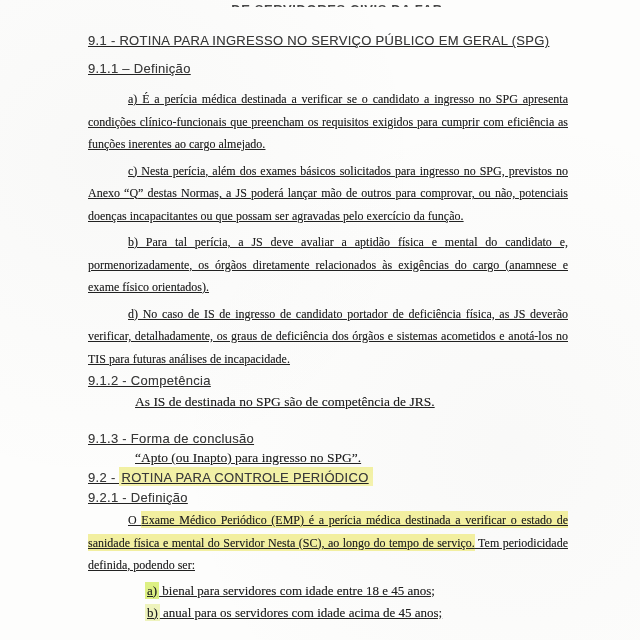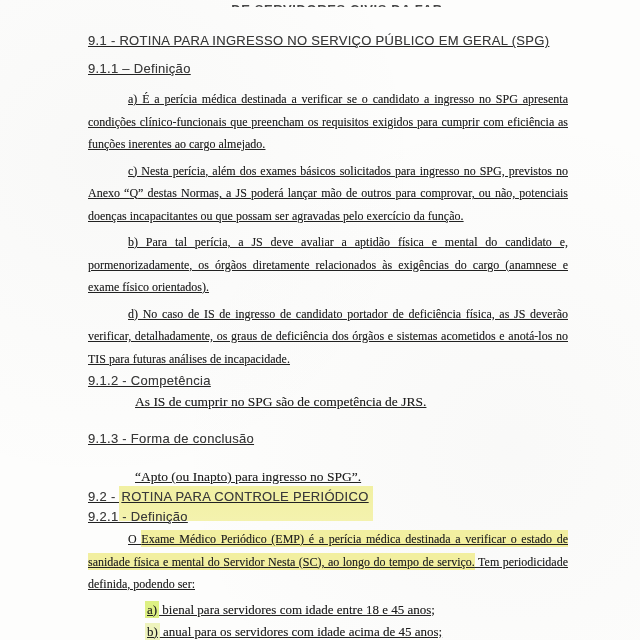--- a/index.html
+++ b/index.html
@@ -74,38 +74,38 @@
   .para.first { margin-top: 11px; }
   .para.emp   { margin-top: 3px; }
   .sub {
     font-size: 13.5px;
     line-height: 22px;
     margin-left: 47px;
     margin-top: 2px;
     color: #1f1f1f;
     text-shadow: 0 0 0.45px rgba(30,30,30,0.4);
   }
-  .sub.quote { margin-top: 19px; }
+  .sub.quote { margin-top: 0; }
   .list-item {
     font-size: 13px;
     line-height: 22px;
     margin-left: 57px;
     color: #1f1f1f;
     text-shadow: 0 0 0.45px rgba(30,30,30,0.4);
   }
   .list-item.first { margin-top: 3px; }
   .u { text-decoration: underline; }
   
   .hl-yellow {
     background: #f2efa0;
     padding: 2px 0 1px 0;
   }
   .hl-title {
     background: linear-gradient(#f1f0a2, #f4f2ae);
-    padding: 3px 4px 17px 2px;
+    padding: 3px 4px 1px 2px;
   }
   .hl-marker-a {
     background: #ddf083;
     padding: 1px 2px;
   }
   .hl-marker-b {
     background: #eef3bd;
     padding: 1px 2px;
   }
 </style>
@@ -127,21 +127,21 @@
     <p class="para first">a) É a perícia médica destinada a verificar se o candidato a ingresso no SPG apresenta condições clínico-funcionais que preencham os requisitos exigidos para cumprir com eficiência as funções inerentes ao cargo almejado.</p>
 
     <p class="para"><span>c) Nesta perícia, além dos exames básicos solicitados para ingresso no SPG, previstos no Anexo “</span><span class="u">Q</span><span>” destas Normas, a JS poderá lançar mão de outros para comprovar, ou não, potenciais doenças incapacitantes ou que possam ser agravadas pelo exercício da função.</span></p>
 
     <p class="para">b) Para tal perícia, a JS deve avaliar a aptidão física e mental do candidato e, pormenorizadamente, os órgãos diretamente relacionados às exigências do cargo (anamnese e exame físico orientados).</p>
 
     <p class="para">d) No caso de IS de ingresso de candidato portador de deficiência física, as JS deverão verificar, detalhadamente, os graus de deficiência dos órgãos e sistemas acometidos e anotá-los no TIS para futuras análises de incapacidade.</p>
 
     <div class="h-sans h912">9.1.2 - Competência</div>
 
-    <p class="sub">As IS de cumprir no SPG são de competência de JRS.</p>
+    <p class="sub">As IS de destinada no SPG são de competência de JRS.</p>
 
     <div class="h-sans h913">9.1.3 - Forma de conclusão</div>
 
     <p class="sub quote">“Apto (ou Inapto) para ingresso no SPG”.</p>
 
     <div class="h-sans h92"><span>9.2 - </span><span class="hl-title">ROTINA PARA CONTROLE PERIÓDICO</span></div>
 
     <div class="h-sans h921">9.2.1 - Definição</div>
 
     <p class="para emp"><span>O </span><span class="hl-yellow">Exame Médico Periódico (EMP) é a perícia médica destinada a verificar o estado de sanidade física e mental do Servidor Nesta (SC), ao longo do tempo de serviço.</span><span> Tem periodicidade definida, podendo ser:</span></p>

